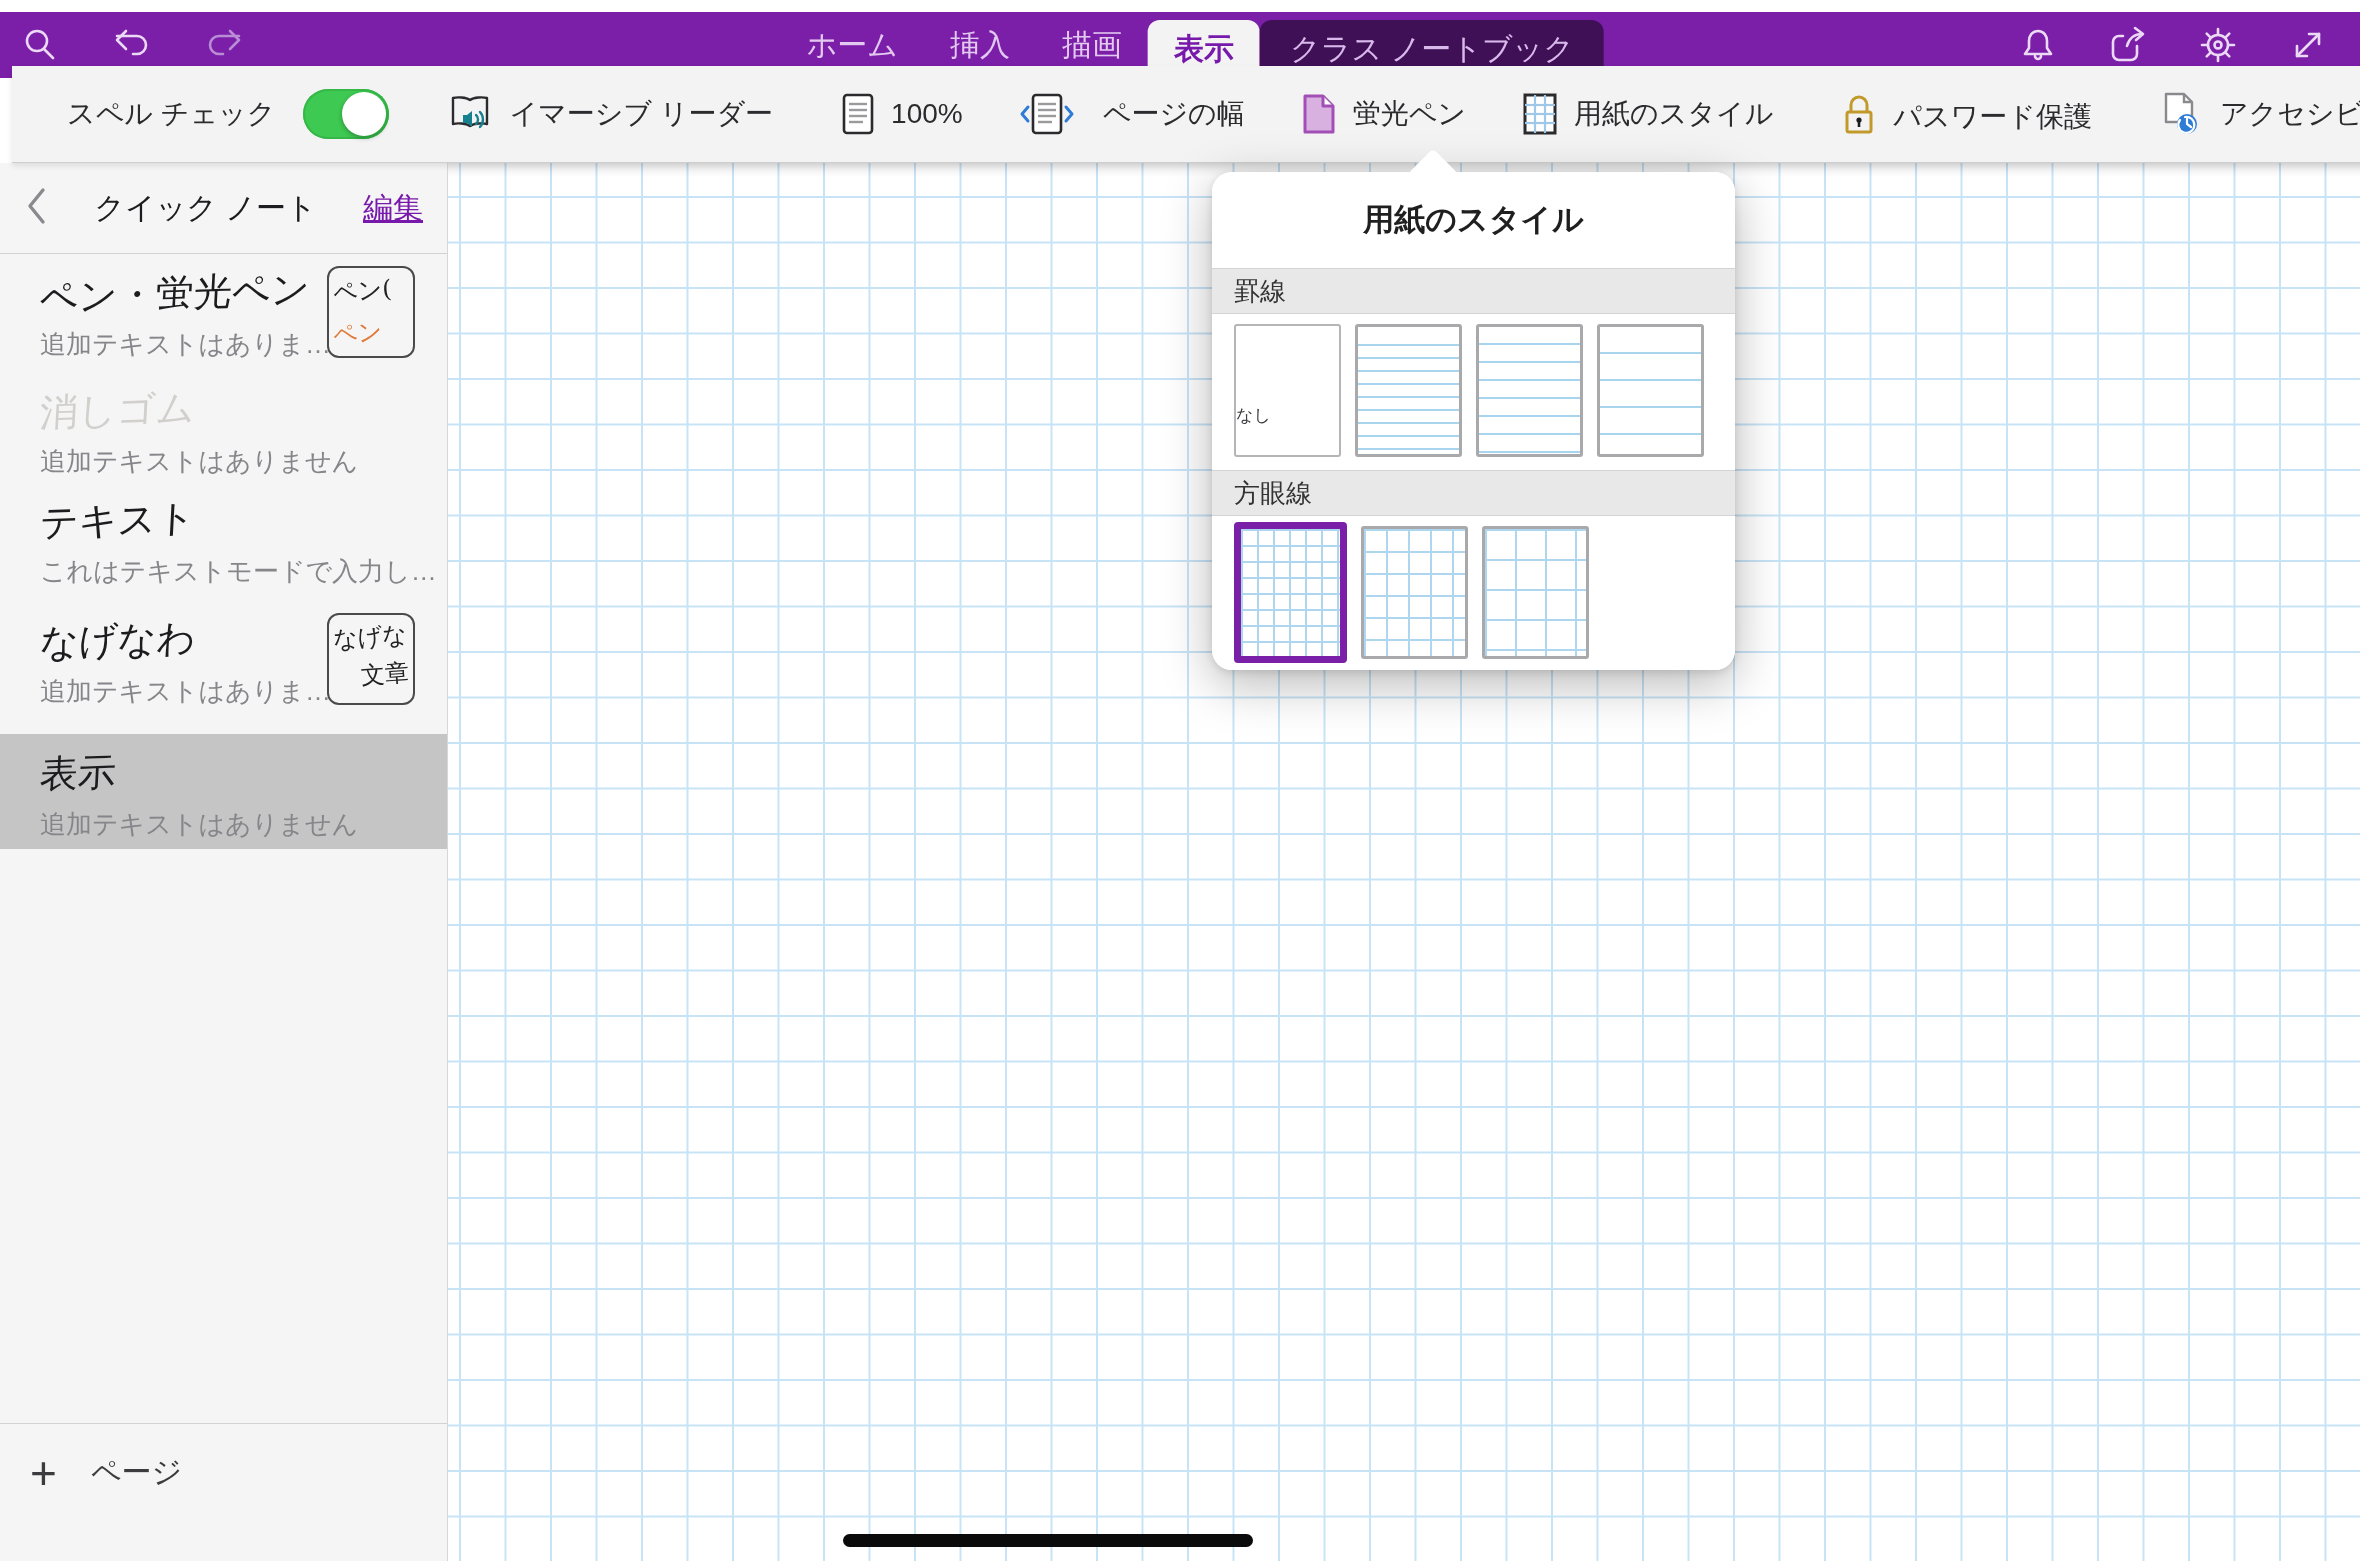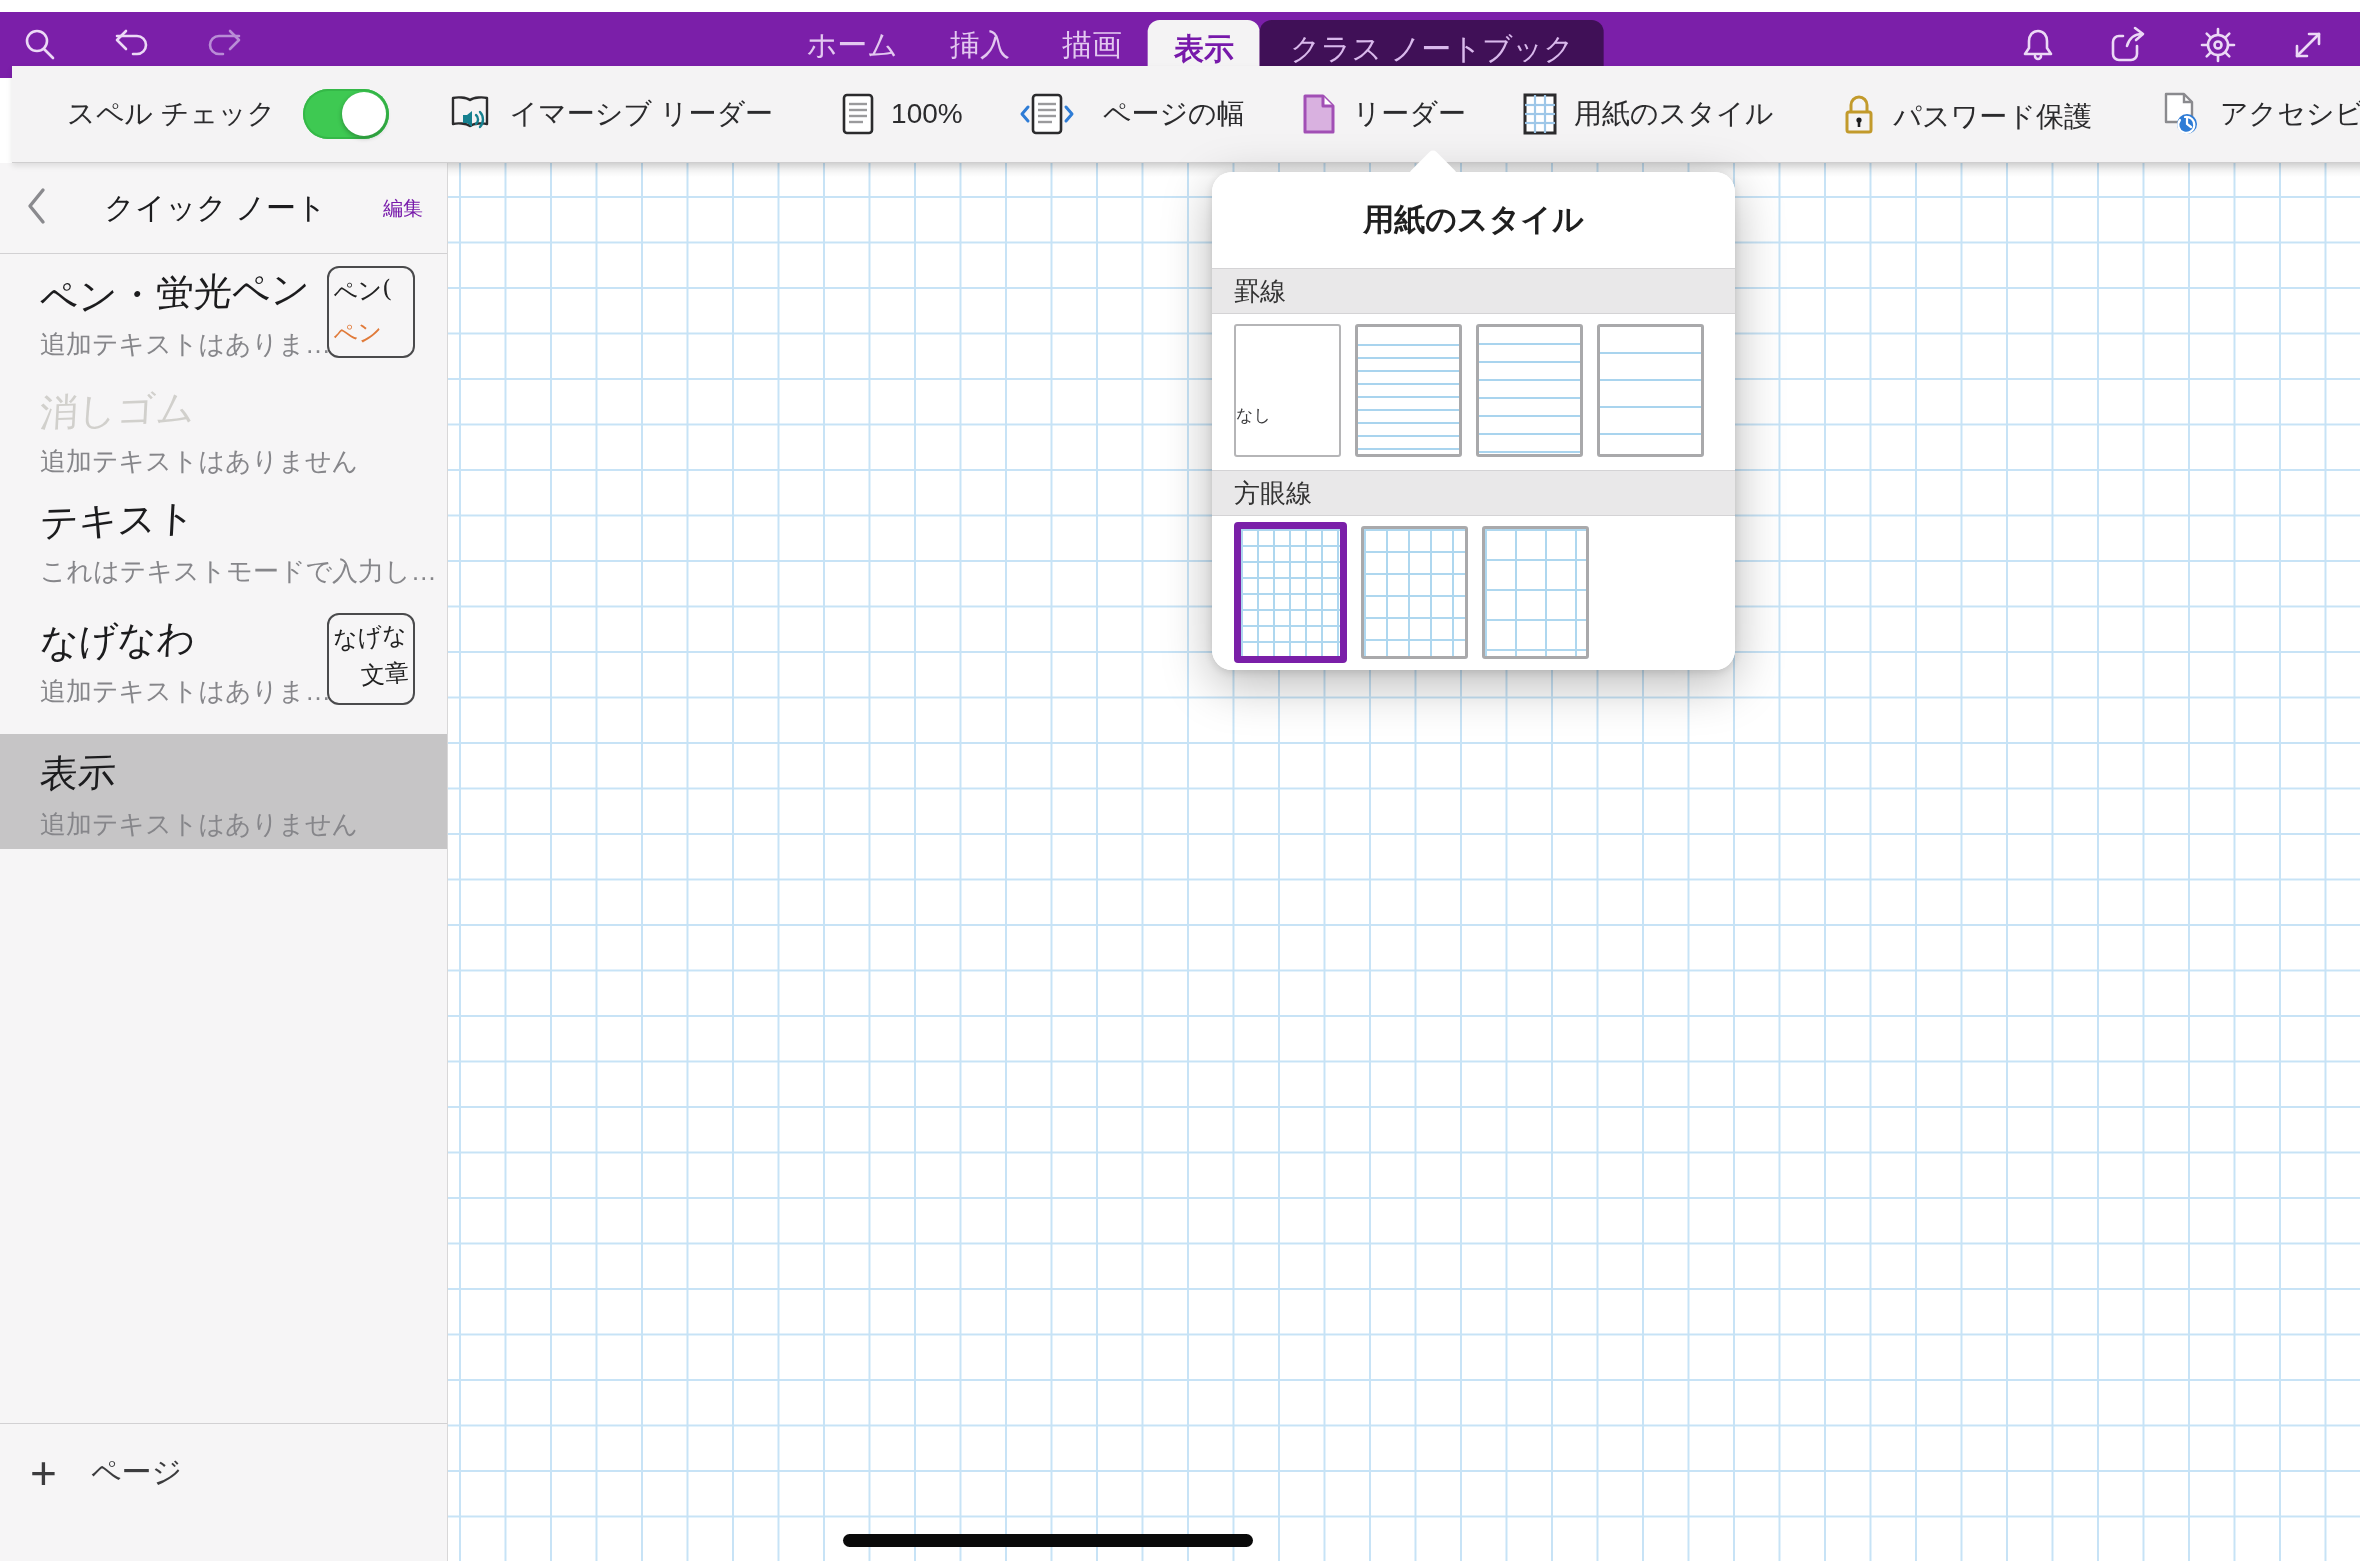--- a/index.html
+++ b/index.html
@@ -23,21 +23,21 @@
   .rlabel { font-size:28px; color:#2b2b2d; white-space:nowrap; }
   .rdivider { width:2px; height:58px; background:#c8c7c9; }
   .ribbon svg { display:block; }
   .toggle { width:86px; height:50px; border-radius:26px; background:#3ec952; position:relative; cursor:pointer; box-shadow:inset 0 0 0 2px #35b848; }
   .toggle .knob { position:absolute; right:3px; top:3px; width:44px; height:44px; border-radius:50%; background:#fff; box-shadow:0 2px 5px rgba(0,0,0,0.3); }
 
   
   .sidebar { position:absolute; left:0; top:163px; width:448px; bottom:0; background:#f6f5f6; border-right:1px solid #d8d7d8; }
   .sb-header { height:91px; display:flex; align-items:center; border-bottom:1px solid #d2d1d3; padding:0 24px; }
   .sb-title { flex:1; text-align:center; font-size:30px; color:#1c1c1e; }
-  .sb-edit { font-size:20px; color:#7719aa; cursor:pointer; }
+  .sb-edit { font-size:30px; color:#7719aa; cursor:pointer;text-decoration:underline; }
   .page-item { position:relative; padding:14px 0 0 40px; cursor:pointer; }
   .pi-title { font-size:38px; color:#1c1c1e; display:inline-block; transform:skewX(-5deg) rotate(-2deg); font-family:"DejaVu Serif",serif; }
   .pi-title.faint { color:rgba(150,146,138,0.38); }
   .pi-sub { font-size:26px; color:#86868a; margin-top:8px; white-space:nowrap; }
   .page-item.selected { background:#c6c5c6; }
   .thumb { position:absolute; right:32px; top:12px; width:88px; height:92px; border:2px solid #4a4a4c; border-radius:12px; overflow:hidden; padding:6px 4px; }
   .thumb span { display:block; font-size:24px; transform:rotate(-4deg); font-family:"DejaVu Serif",serif; }
   .thumb .ink-black { color:#222; }
   .thumb .ink-orange { color:#e07a39; margin-top:10px; }
   .thumb .ink-b2 { color:#222; margin-top:6px; text-align:right; }
@@ -203,21 +203,21 @@
     <span class="rlabel">ページの幅</span>
   </div>
 
   <div class="grp" style="margin-left:56px;">
     <span>
       <svg width="36" height="44" viewBox="0 0 36 44">
           <path d="M4 4 h18 l10 10 v26 h-28 z" fill="#d9b1e0" stroke="#a14fb5" stroke-width="3" stroke-linejoin="round"></path>
           <path d="M22 4 v10 h10" fill="#fff" stroke="#a14fb5" stroke-width="3" stroke-linejoin="round"></path>
         </svg>
     </span>
-    <span class="rlabel">リーダー</span>
+    <span class="rlabel">蛍光ペン</span>
   </div>
 
   <div class="grp" style="margin-left:56px;">
     <span>
       <svg width="36" height="44" viewBox="0 0 36 44">
           <rect x="3" y="3" width="30" height="38" fill="#fff" stroke="#2b2b2d" stroke-width="3"></rect>
           <g stroke="#9ec7e8" stroke-width="2.2">
             <line x1="13" y1="3" x2="13" y2="41"></line>
             <line x1="23" y1="3" x2="23" y2="41"></line>
             <line x1="3" y1="13" x2="33" y2="13"></line>

